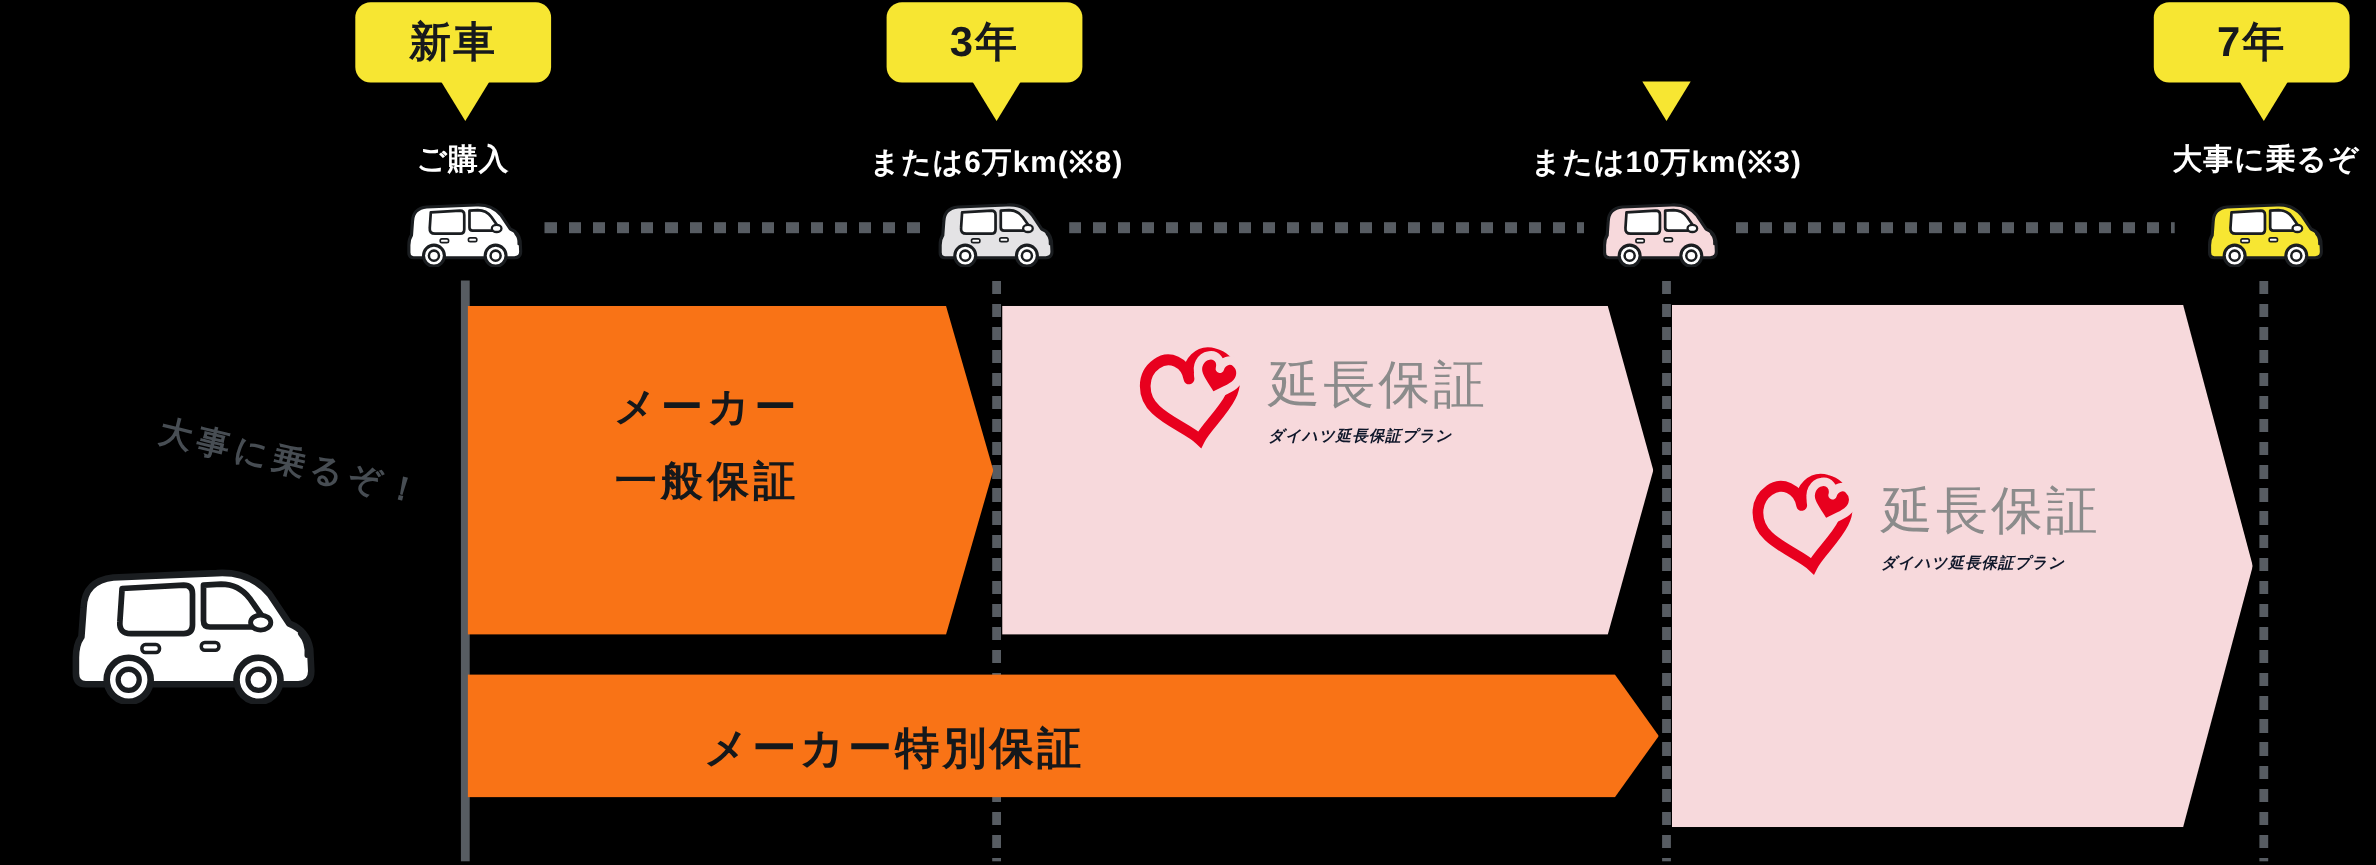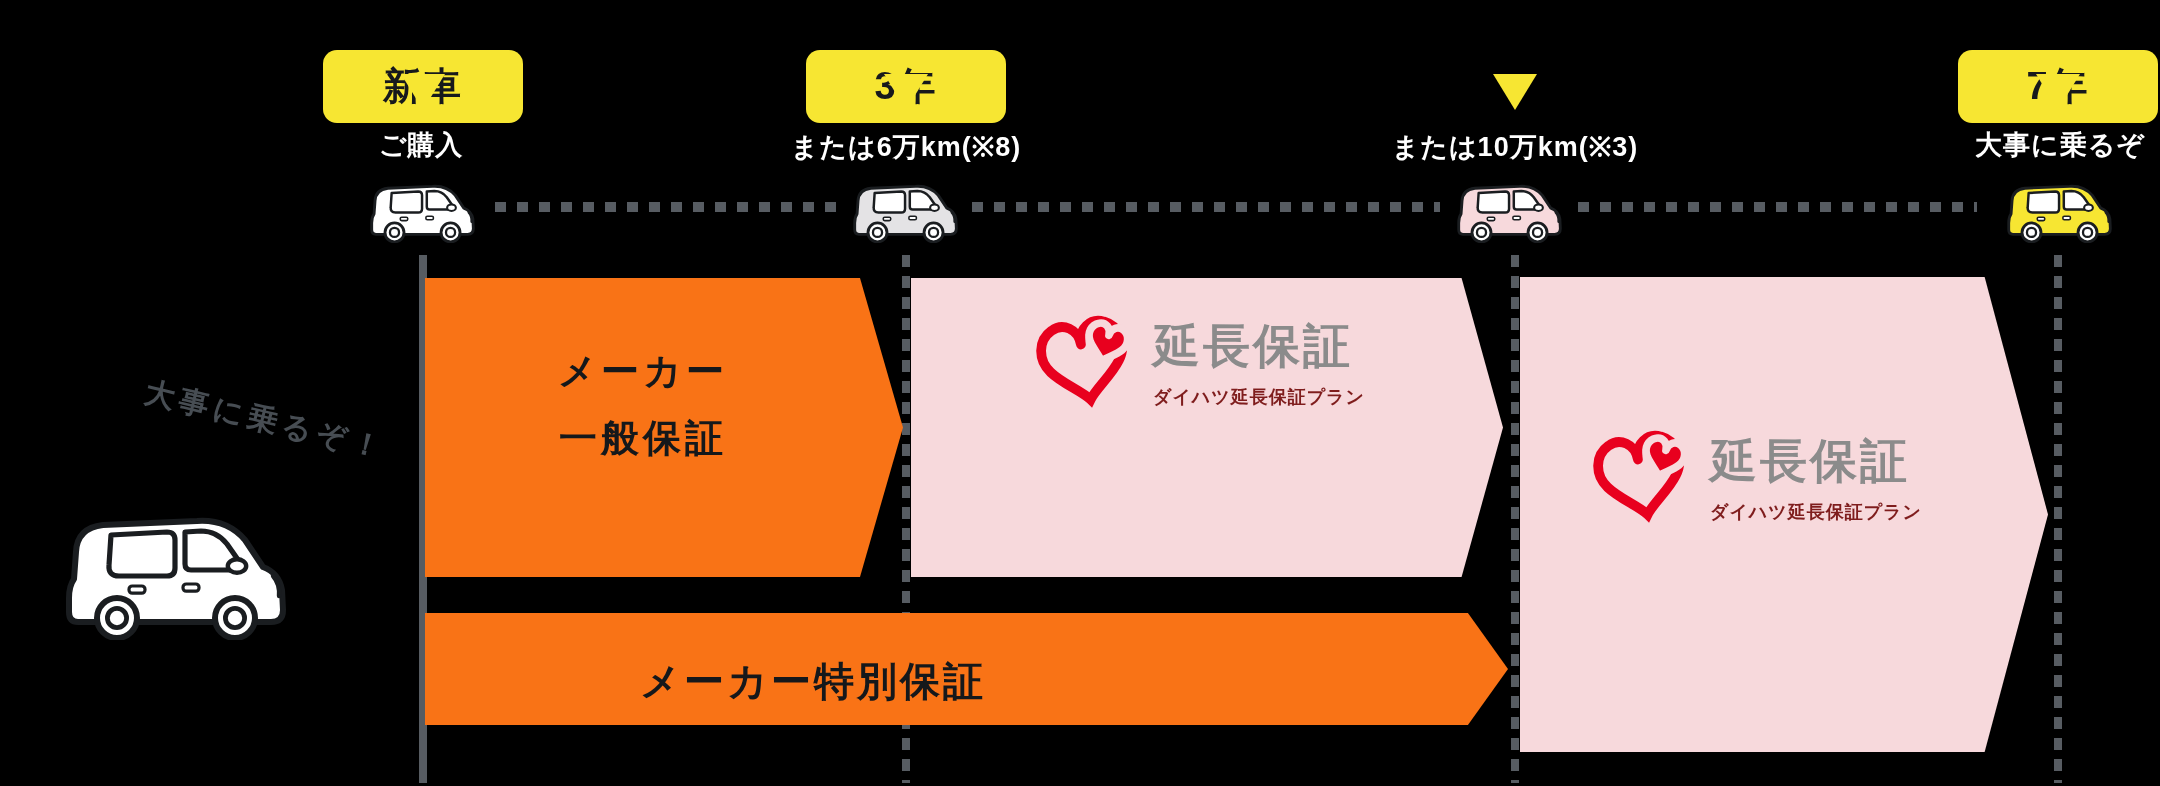--- a/index.html
+++ b/index.html
@@ -2,22 +2,22 @@
 <html><head>
 <meta charset="utf-8">
 <style>
   html,body{margin:0;padding:0;background:#000;}
   #canvas{
     position:relative;width:2160px;height:786px;background:#000;overflow:hidden;
     font-family:"Liberation Sans",sans-serif;
   }
   
   .bubble{
-    position:absolute;top:2px;width:200px;height:73px;background:#F7E632;
-    border-radius:14px;display:flex;align-items:center;justify-content:center;margin-top:48px;
+    position:absolute;top:2px;width:178px;height:73px;background:#F7E632;
+    border-radius:14px;display:flex;align-items:center;justify-content:center;
   }
   .bubble-label{font-size:38px;font-weight:bold;color:#17191C;letter-spacing:2px;}
   .bubble-tail{
     position:absolute;top:74px;width:0;height:0;
     border-left:22px solid transparent;border-right:22px solid transparent;
     border-top:36px solid #F7E632;
   }
   .note{
     position:absolute;top:127px;transform:translateX(-50%);white-space:nowrap;
     font-size:27px;font-weight:bold;color:#ffffff;letter-spacing:1px;
@@ -49,22 +49,22 @@
     position:absolute;left:8px;top:60px;width:420px;text-align:center;
     font-size:38px;line-height:67px;font-weight:bold;color:#15181B;letter-spacing:4px;
   }
   .band-text-special{
     position:absolute;left:215px;top:0;height:137px;line-height:137px;
     font-size:40px;font-weight:bold;color:#15181B;letter-spacing:3px;white-space:nowrap;
   }
   
   .ext-logo{position:absolute;display:flex;align-items:center;gap:14px;}
   .ext-logo .heart{width:110px;height:96px;flex:0 0 auto;}
-  .ext-logo .ttl{font-size:47px;font-weight:bold;color:#8B8B8B;letter-spacing:3px;white-space:nowrap;}
-  .ext-logo .sub{font-size:18px;font-weight:bold;color:#7f1d1d;letter-spacing:1px;margin-top:7px;white-space:nowrap;}
+  .ext-logo .ttl{font-size:47px;font-weight:normal;color:#8B8B8B;letter-spacing:3px;white-space:nowrap;}
+  .ext-logo .sub{font-size:14px;font-weight:bold;color:#0f172a;letter-spacing:1px;margin-top:7px;white-space:nowrap;font-style:italic;}
   
   .speech{
     position:absolute;left:150px;top:372px;transform:rotate(13.5deg);transform-origin:left top;
     font-size:30px;font-weight:bold;color:#474D53;letter-spacing:5px;white-space:nowrap;
   }
   .defs{position:absolute;width:0;height:0;overflow:hidden;}
 </style>
 </head>
 <body>
 

